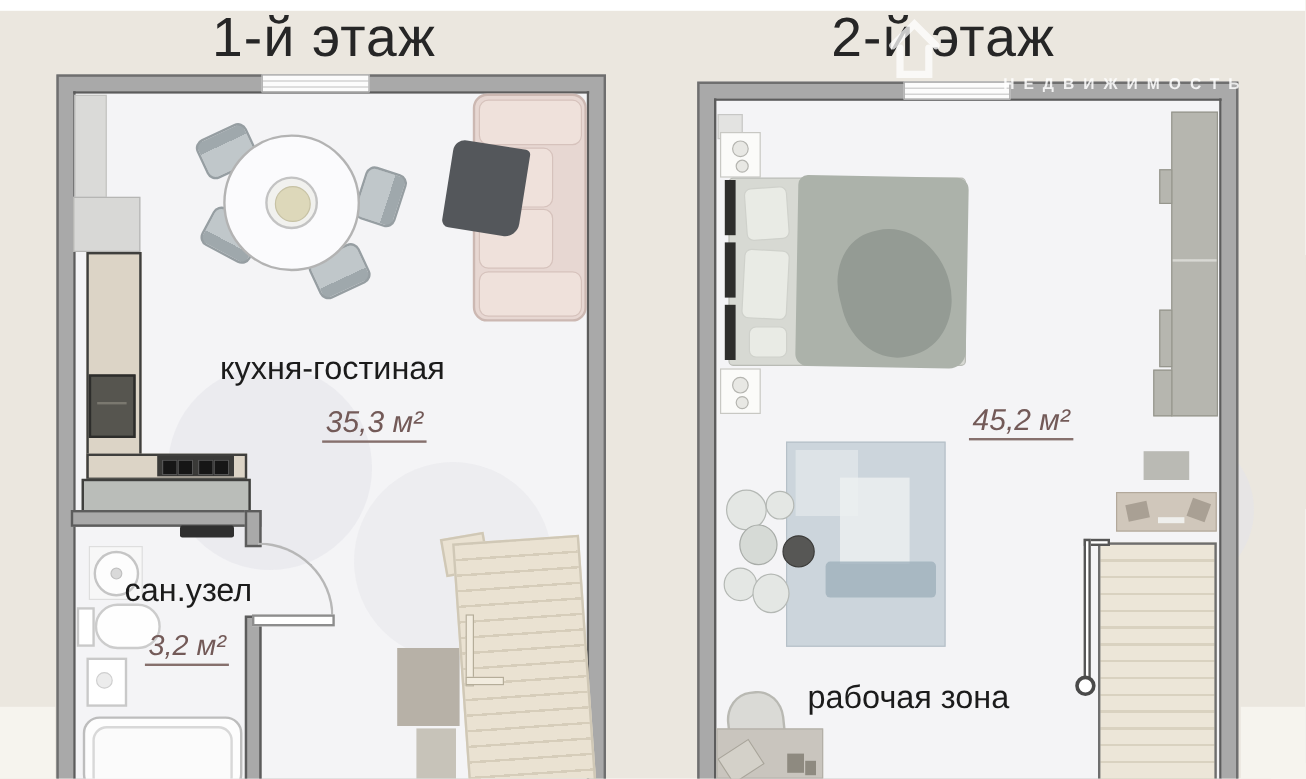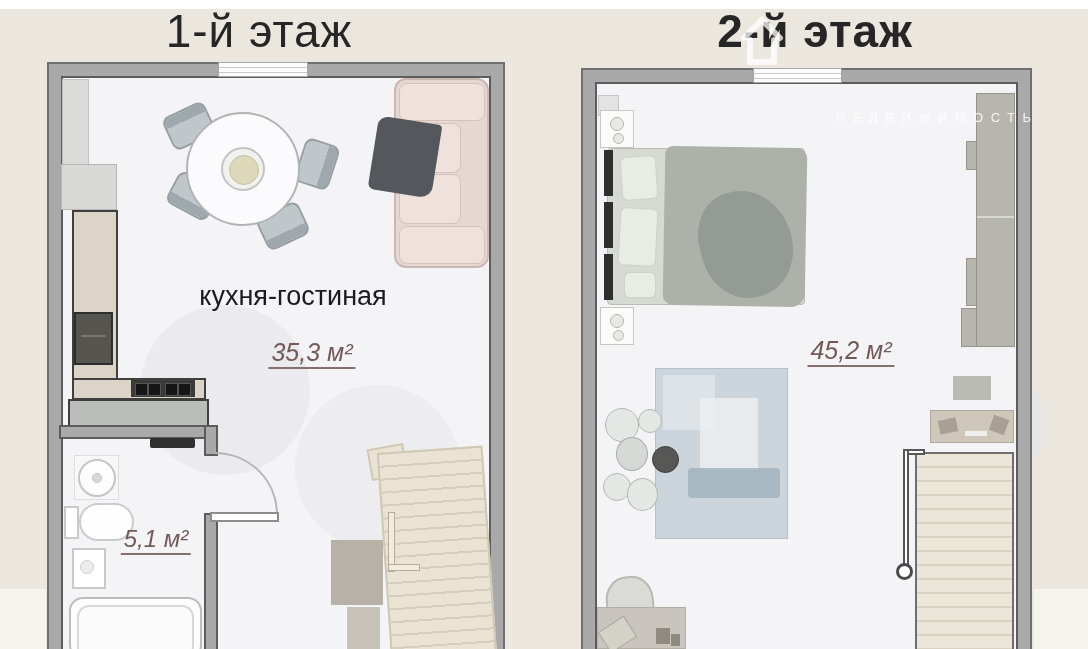--- a/index.html
+++ b/index.html
@@ -93,33 +93,33 @@
   .item-s{position:absolute;background:#8e8a80;}
 
   
   .room-label{position:absolute;transform:translateX(-50%);font-size:27px;color:#1b1b1b;white-space:nowrap;z-index:6;}
   .area-label{position:absolute;transform:translateX(-50%);font-size:25px;font-style:italic;color:#735a58;white-space:nowrap;z-index:6;}
   .area-label span{border-bottom:2px solid #86706d;padding:0 3px 1px 3px;}
 
   
   .wm{position:absolute;color:rgba(255,255,255,0.78);z-index:7;white-space:nowrap;}
   .wm-brand{left:818px;top:20px;font-size:40px;font-weight:bold;letter-spacing:3px;}
-  .wm-sub{left:836px;top:62px;font-size:13px;font-weight:normal;letter-spacing:7.5px;color:rgba(255,255,255,0.85);margin-top:48px;}
+  .wm-sub{left:836px;top:62px;font-size:13px;font-weight:bold;letter-spacing:7.5px;color:rgba(255,255,255,0.85);}
   .wm-house{position:absolute;left:740px;top:14px;z-index:7;opacity:.75;}
 </style>
 </head>
 <body>
 
 <div class="canvas">
   <div class="topstrip"></div>
   <div class="corner" style="left:0;top:589px;width:46px;height:60px;"></div>
   <div class="corner" style="left:1034px;top:589px;width:54px;height:60px;"></div>
 
-  <div class="floor-title" style="left:259px;">1-й этаж</div>
-  <div class="floor-title" style="left:815px;font-weight:bold;">2-й этаж</div>
+  <div class="floor-title" style="left:270px;">1-й этаж</div>
+  <div class="floor-title" style="left:786px;">2-й этаж</div>
 
   <div class="plan" style="left:47px;top:62px;width:458px;height:600px;"></div>
   <div class="interior" style="left:61px;top:76px;width:430px;height:586px;"></div>
   <div class="window" style="left:218px;top:62px;width:90px;"></div>
 
   <div class="ghost" style="left:140px;top:305px;width:170px;height:170px;background:rgba(228,228,233,0.55);"></div>
   <div class="ghost" style="left:295px;top:385px;width:165px;height:165px;background:rgba(228,228,233,0.45);"></div>
   <div class="ghost" style="left:915px;top:360px;width:130px;height:130px;border:13px solid rgba(228,228,233,0.55);box-sizing:border-box;"></div>
   <div class="ghost" style="left:700px;top:430px;width:150px;height:150px;background:rgba(228,228,233,0.38);"></div>
 
@@ -169,23 +169,24 @@
   <div class="f tub"></div>
   <div class="f tub-in"></div>
 
   <div class="f hallbox1"></div>
   <div class="f hallbox2"></div>
   <div class="f stairs1-top"></div>
   <div class="f stairs1"></div>
   <div class="f rail1v"></div>
   <div class="f rail1h"></div>
 
-  <div class="room-label" style="left:277px;top:281px;margin-left:16px;">кухня-гостиная</div>
+  <div class="room-label" style="left:277px;top:292px;">кухня-гостиная</div>
   <div class="area-label" style="left:312px;top:338px;"><span>35,3 м²</span></div>
-  <div class="area-label" style="left:156px;top:525px;font-size:24px;"><span>5,1 м²</span></div>
+  <div class="room-label" style="left:157px;top:477px;">сан.узел</div>
+  <div class="area-label" style="left:156px;top:525px;font-size:24px;"><span>3,2 м²</span></div>
 
   <div class="plan" style="left:581px;top:68px;width:451px;height:594px;"></div>
   <div class="interior" style="left:595px;top:82px;width:423px;height:580px;"></div>
   <div class="window" style="left:753px;top:68px;width:89px;"></div>
 
   <div class="f panel2"></div>
 
   <div class="f nstand" style="left:600px;top:110px;">
     <div class="d1"></div>
     <div class="d2"></div>
@@ -233,19 +234,20 @@
   <div class="f rail2v"></div>
   <div class="f rail2dot"></div>
 
   <div class="f chair2"></div>
   <div class="f deskbl"></div>
   <div class="f laptop"></div>
   <div class="item-s" style="left:656px;top:628px;width:14px;height:16px;"></div>
   <div class="item-s" style="left:671px;top:634px;width:9px;height:12px;"></div>
 
   <div class="area-label" style="left:851px;top:336px;"><span>45,2 м²</span></div>
+  <div class="room-label" style="left:757px;top:566px;">рабочая зона</div>
 
   <svg class="wm-house" width="44" height="52" viewBox="0 0 44 52">
     <path d="M4 24 L22 6 L40 24" fill="none" stroke="#ffffff" stroke-width="6" stroke-linecap="round"></path>
     <path d="M10 26 L10 48 L34 48 L34 26" fill="none" stroke="#ffffff" stroke-width="6" stroke-linecap="round"></path>
   </svg>
   <div class="wm wm-sub">НЕДВИЖИМОСТЬ</div>
 </div>
 
 </body></html>

